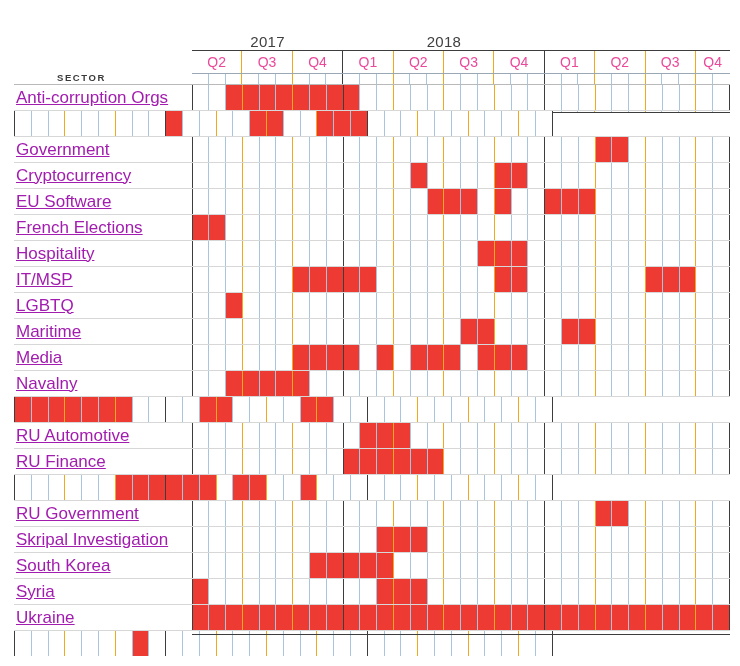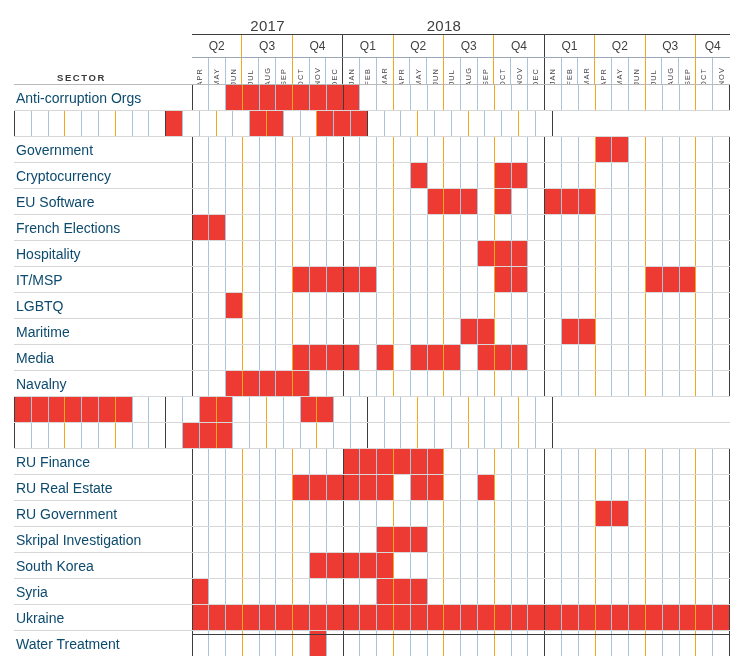--- a/index.html
+++ b/index.html
@@ -7,31 +7,31 @@
     width:740px;height:666px;
     background:#ffffff;
     font-family:"Liberation Sans", sans-serif;
     color:#3a3a3a;
     overflow:hidden;
   }
   #chart{position:relative;width:740px;height:666px;}
   .gridwrap{position:absolute;left:192px;top:10px;width:538px;}
 
   
-  .yearrow{display:flex;height:24px;}
+  .yearrow{display:flex;height:24px;margin-top:16px;}
   .yearcell{
     display:flex;align-items:flex-end;justify-content:center;
     font-size:15px;color:#404040;letter-spacing:.3px;
     box-sizing:border-box;
   }
   
   .qrow{display:flex;height:22px;border-top:1.6px solid #3d3d3d;border-bottom:1px solid #9aa7b4;}
   .qcell{
     display:flex;align-items:center;justify-content:center;
-    font-size:12px;color:#404040;
+    font-size:14px;color:#ec4899;
     box-sizing:border-box;
     border-right:1.4px solid #F2A81D;
   }
   .qcell.yearend{border-right:1.6px solid #3d3d3d;}
   .qcell.last{border-right:none;}
 
   
   .mrow{display:flex;height:38px;border-bottom:1.4px solid #3d3d3d;}
   .mcell{
     width:16.8px;box-sizing:border-box;
@@ -55,22 +55,23 @@
     display:flex;align-items:center;margin-left:43px;
   }
 
   
   .bodyrows{position:absolute;left:14px;top:84px;width:716px;}
   .row{display:flex;height:25px;border-top:1px solid #d7d7d7;}
   .row.first{border-top:1px solid #b9b9b9;}
   .rowlabel{
     width:178px;box-sizing:border-box;
     display:flex;align-items:center;
-    font-size:14px;color:#0c4a6e;
+    font-size:17px;color:#a21caf;
     padding-left:2px;
+    text-decoration:underline;
   }
   .rowcells{display:flex;border-left:1.6px solid #3d3d3d;}
   .cell{
     width:16.8px;box-sizing:border-box;
     border-right:1px solid #A9C4DE;
     background:#ffffff;
   }
   .cell.q{border-right:1.4px solid #F2A81D;}
   .cell.y{border-right:1.6px solid #3d3d3d;}
   .cell.lastcol{border-right:1.6px solid #3d3d3d;}
@@ -679,20 +680,21 @@
           <div class="cell "></div>
           <div class="cell q"></div>
           <div class="cell "></div>
           <div class="cell "></div>
           <div class="cell q"></div>
           <div class="cell "></div>
           <div class="cell lastcol"></div>
         </div>
       </div>
       <div class="row">
+        <div class="rowlabel">RU Automotive</div>
         <div class="rowcells">
           <div class="cell "></div>
           <div class="cell "></div>
           <div class="cell q"></div>
           <div class="cell "></div>
           <div class="cell "></div>
           <div class="cell q"></div>
           <div class="cell "></div>
           <div class="cell "></div>
           <div class="cell y"></div>
@@ -752,21 +754,20 @@
           <div class="cell "></div>
           <div class="cell q"></div>
           <div class="cell "></div>
           <div class="cell "></div>
           <div class="cell q"></div>
           <div class="cell "></div>
           <div class="cell lastcol"></div>
         </div>
       </div>
       <div class="row">
-        <div class="rowlabel">RU Real Estate</div>
         <div class="rowcells">
           <div class="cell "></div>
           <div class="cell "></div>
           <div class="cell q"></div>
           <div class="cell "></div>
           <div class="cell "></div>
           <div class="cell q"></div>
           <div class="cell  on"></div>
           <div class="cell  on"></div>
           <div class="cell y on"></div>
@@ -974,21 +975,20 @@
           <div class="cell  on"></div>
           <div class="cell q on"></div>
           <div class="cell  on"></div>
           <div class="cell  on"></div>
           <div class="cell q on"></div>
           <div class="cell  on"></div>
           <div class="cell lastcol on"></div>
         </div>
       </div>
       <div class="row">
-        <div class="rowlabel">Water Treatment</div>
         <div class="rowcells">
           <div class="cell "></div>
           <div class="cell "></div>
           <div class="cell q"></div>
           <div class="cell "></div>
           <div class="cell "></div>
           <div class="cell q"></div>
           <div class="cell "></div>
           <div class="cell  on"></div>
           <div class="cell y"></div>

